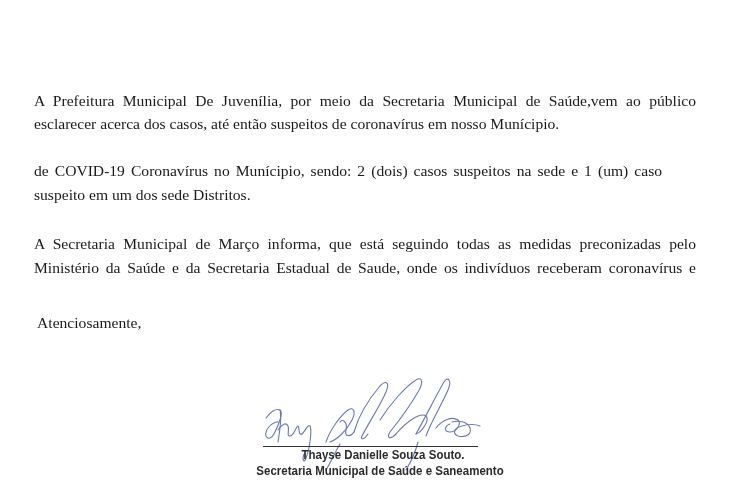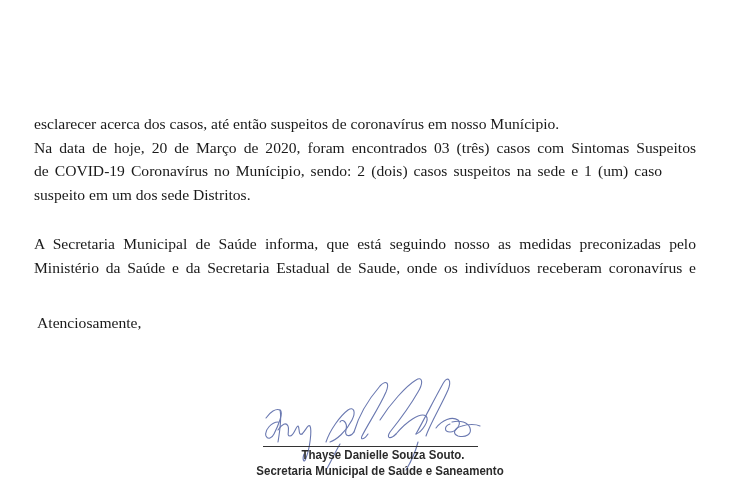--- a/index.html
+++ b/index.html
@@ -78,26 +78,26 @@
       text-align: center;
       transform: scaleX(0.92);
       transform-origin: center;
     }
   </style>
 </head>
 <body>
 
 <div class="page">
 
+  <div class="line justify" style="top:92px;">A Prefeitura Municipal De Juvenília, por meio da Secretaria Municipal de Saúde,vem ao público</div>
   <div class="line" style="top:115px;">esclarecer acerca dos casos, até então suspeitos de coronavírus em nosso Munícipio.</div>
-  <div class="line justify" style="top:139px;">Na data de hoje, 20 de Março de 2020, foram encontrados 03 (três) casos  com Sintomas Suspeitos</div>
   <div class="line justify" style="top:162px; width:628px;">de COVID-19 Coronavírus  no Munícipio, sendo: 2 (dois) casos suspeitos na sede e  1 (um) caso</div>
   <div class="line" style="top:186px;">suspeito em um dos sede Distritos.</div>
 
-  <div class="line justify" style="top:235px;">A Secretaria Municipal de Saúde informa, que está seguindo nosso as medidas preconizadas pelo</div>
+  <div class="line justify" style="top:235px;">A Secretaria Municipal de Março informa, que está seguindo todas as medidas preconizadas pelo</div>
   <div class="line justify" style="top:259px;">Ministério da Saúde e da Secretaria Estadual de Saude, onde os indivíduos  receberam coronavírus e</div>
 
   <div class="line" style="top:314px; white-space:pre;"> Atenciosamente,</div>
 
   <div class="sig-block">
     <svg class="sig-svg" width="300" height="125" viewBox="0 0 300 125">
       <g fill="none" stroke="#5a6aa8" stroke-width="1.1" stroke-linecap="round" stroke-linejoin="round" opacity="0.9">
 
         <path d="M36,58 C40,52 46,48 50,50 C54,52 48,66 44,74 C42,78 38,80 36,76 C34,70 42,62 48,62"></path>
         <path d="M50,50 C52,58 50,70 48,82"></path>

